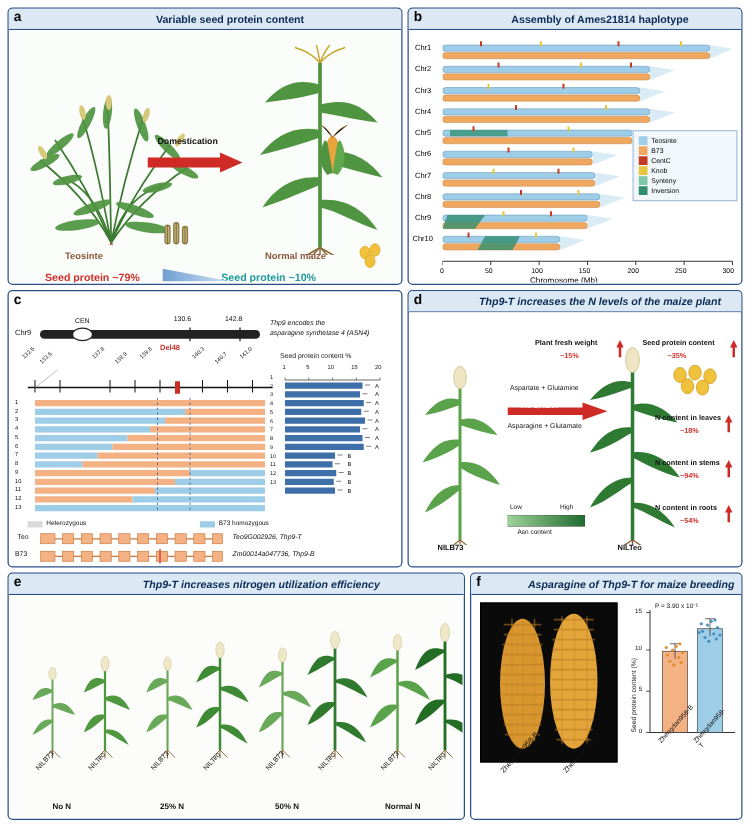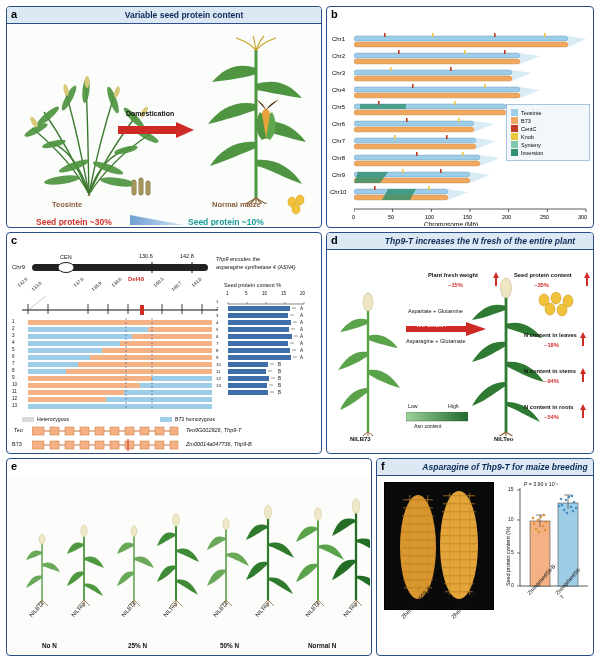--- a/index.html
+++ b/index.html
@@ -120,37 +120,38 @@
       </g>
     </svg>
     <svg width="26" height="24" style="position:absolute;left:276px;top:170px;">
       <g fill="#f0c23c" stroke="#d8a520" stroke-width="0.6">
         <ellipse cx="8" cy="8" rx="4" ry="5"></ellipse>
           <ellipse cx="16" cy="6" rx="4" ry="5"></ellipse>
         <ellipse cx="12" cy="15" rx="4" ry="5"></ellipse>
       </g>
     </svg>
 
-    <div class="txt bold red" style="left:28px;top:193px;font-size:8.5px;">Seed protein ~30%</div>
-    <div class="txt bold teal" style="left:180px;top:193px;font-size:8.5px;">Seed protein ~10%</div>
+    <div class="txt bold red" style="left:28px;top:193px;font-size:8.5px;">Seed protein ~79%</div>
+    <div class="txt bold teal" style="left:169px;top:193px;font-size:8.5px;">Seed protein ~10%</div>
     <svg width="56" height="14" style="position:absolute;left:122px;top:190px;">
       <defs>
           <linearGradient id="wg" x1="0" x2="1">
             <stop offset="0" stop-color="#6f9fd0"></stop>
             <stop offset="1" stop-color="#cfe2f3"></stop>
           </linearGradient>
         </defs>
       <polygon points="0,1 54,11 0,11" fill="url(#wg)"></polygon>
     </svg>
     <div class="txt bold brown" style="left:44px;top:176px;font-size:7.5px;">Teosinte</div>
     <div class="txt bold brown" style="left:204px;top:176px;font-size:7.5px;">Normal maize</div>
   </div>
 </div>
 
 <div class="panel" style="left:326px;top:6px;width:268px;height:222px;">
+  <div class="ptitle">Assembly of Ames21814 haplotype</div>
   <div class="plabel" style="left:4px;top:1px;">b</div>
   <div style="position:absolute;left:1px;top:17px;right:1px;bottom:1px;background:#ffffff;overflow:hidden;">
 
     <div style="position:absolute;left:4px;top:12px;font-size:6px;">Chr1</div>
     <div style="position:absolute;left:4px;top:29px;font-size:6px;">Chr2</div>
     <div style="position:absolute;left:4px;top:46px;font-size:6px;">Chr3</div>
     <div style="position:absolute;left:4px;top:63px;font-size:6px;">Chr4</div>
     <div style="position:absolute;left:4px;top:80px;font-size:6px;">Chr5</div>
     <div style="position:absolute;left:4px;top:97px;font-size:6px;">Chr6</div>
     <div style="position:absolute;left:4px;top:114px;font-size:6px;">Chr7</div>
@@ -452,21 +453,21 @@
       <line x1="96" y1="0" x2="96" y2="12" stroke="#cf2b26" stroke-width="1"></line>
     </svg>
     <div class="tiny ital" style="left:178px;top:177px;font-size:5.5px;">Teo9G002926, Thp9-T</div>
     <div class="tiny ital" style="left:178px;top:191px;font-size:5.5px;">Zm00014a047736, Thp9-B</div>
 
   </div>
 </div>
 
 <div class="panel" style="left:326px;top:232px;width:268px;height:222px;">
   <div class="ptitle">
-      <span class="ital bold">Thp9-T increases the N fresh of the entire plant</span>
+      <span class="ital bold">Thp9-T increases the N levels of the maize plant</span>
     </div>
   <div class="plabel" style="left:4px;top:1px;">d</div>
   <div style="position:absolute;left:1px;top:17px;right:1px;bottom:1px;background:#fff;overflow:hidden;">
 
     <svg width="70" height="150" style="position:absolute;left:6px;top:36px;">
       <line x1="34" y1="146" x2="34" y2="20" stroke="#5aa34a" stroke-width="2.4"></line>
       <g fill="#5aa34a">
         <path d="M34 34 C22 30 14 36 6 46 C18 44 28 40 34 38 Z"></path>
         <path d="M34 50 C46 46 56 52 64 62 C52 60 40 56 34 54 Z"></path>
         <path d="M34 66 C20 64 12 72 4 84 C18 80 28 74 34 70 Z"></path>
@@ -556,20 +557,23 @@
 
     <div class="tiny bold" style="left:196px;top:154px;font-size:5.8px;">N content in roots</div>
     <div class="tiny bold red" style="left:216px;top:164px;font-size:5.8px;">~54%</div>
     <svg width="6" height="14" style="position:absolute;left:252px;top:154px;">
         <polygon points="3,0 6,6 4,6 4,14 2,14 2,6 0,6" fill="#cf2b26"></polygon>
       </svg>
   </div>
 </div>
 
 <div class="panel" style="left:6px;top:458px;width:366px;height:198px;">
+  <div class="ptitle">
+      <span class="ital bold">Thp9-T increases nitrogen utilization efficiency</span>
+    </div>
   <div class="plabel" style="left:4px;top:1px;">e</div>
   <div style="position:absolute;left:1px;top:17px;right:1px;bottom:1px;background:#fcfdfb;overflow:hidden;">
 
     <svg width="362" height="125" style="position:absolute;left:2px;top:6px;">
       <g id="plants">
 
         <g transform="translate(16,0)">
           <line x1="16" y1="118" x2="16" y2="60" stroke="#6aa85a" stroke-width="1.6"></line>
           <g fill="#6aa85a">
             <path d="M16 70 C8 66 4 70 0 78 C7 76 13 73 16 72 Z"></path>

